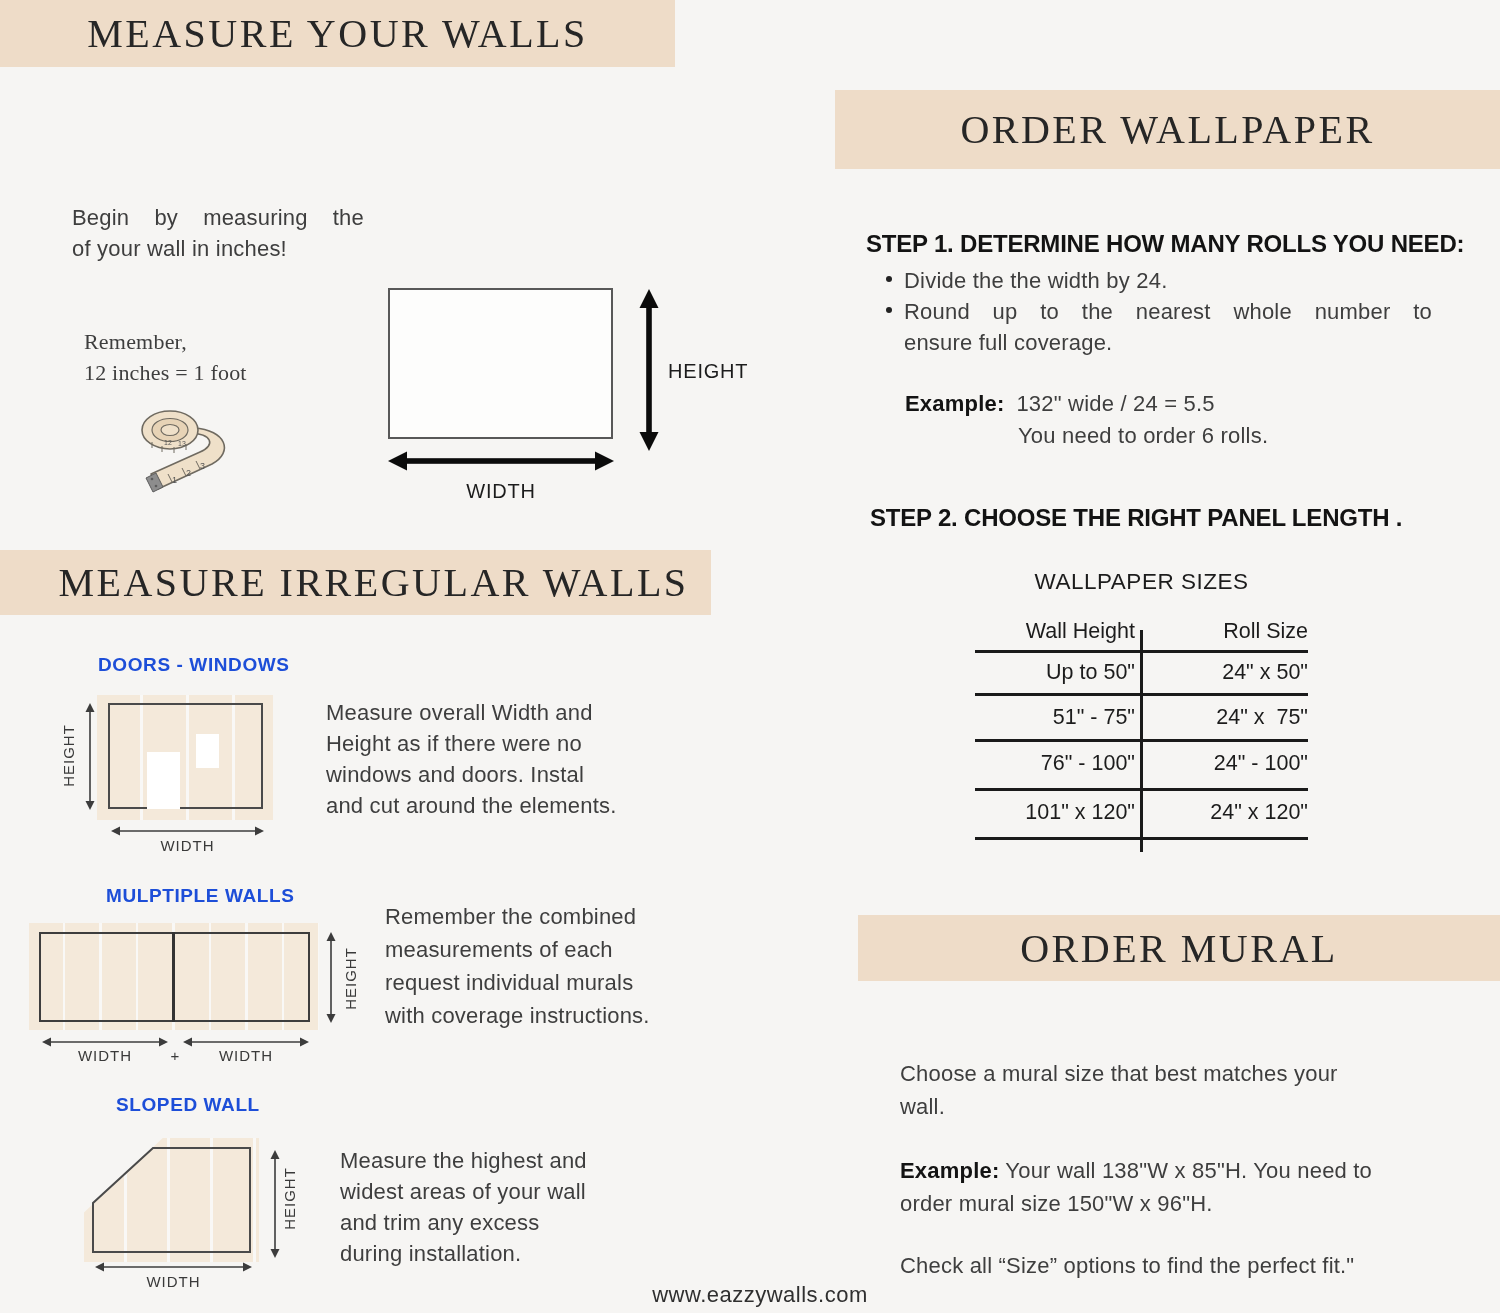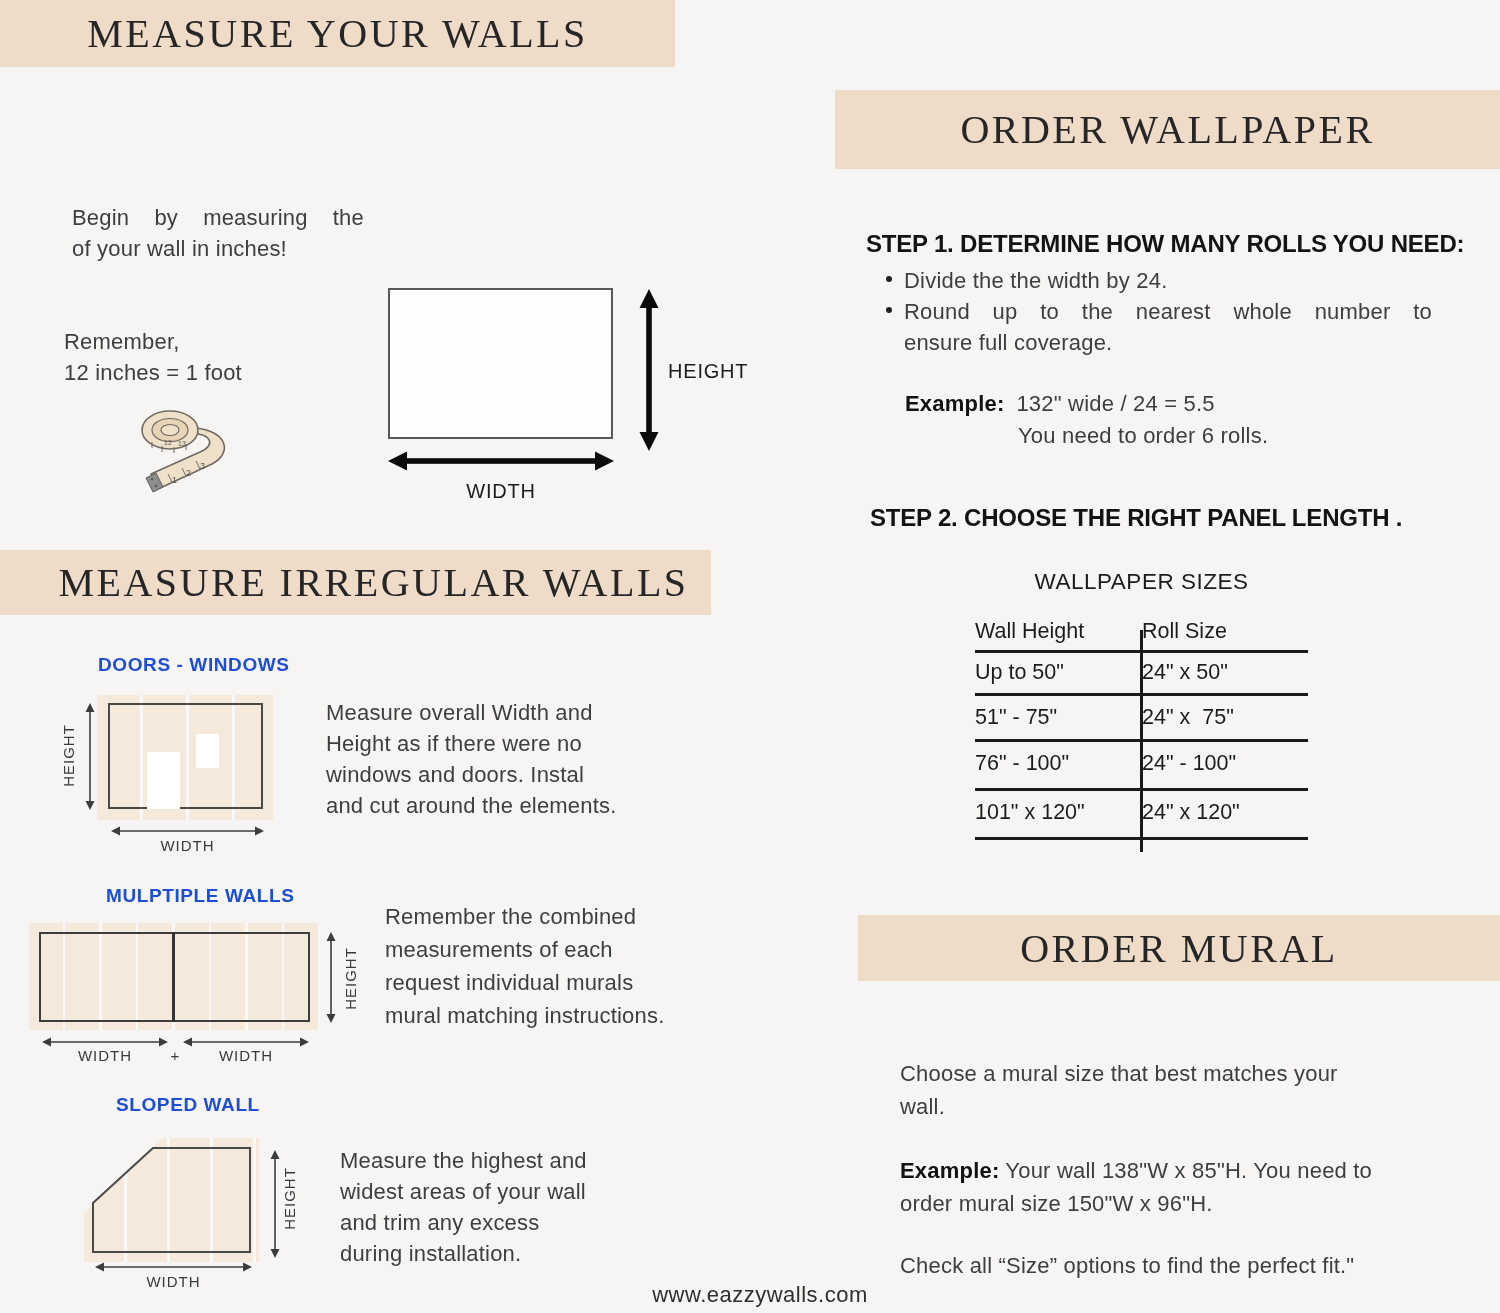--- a/index.html
+++ b/index.html
@@ -11,42 +11,42 @@
               letter-spacing:2.5px;color:#262626;white-space:nowrap;}
   .body22{font-size:22px;line-height:31px;color:#3e3e3e;letter-spacing:0.2px;}
   .jline{text-align:justify;text-align-last:justify;}
   .sub-label{font-size:19px;font-weight:bold;color:#1d4ed8;letter-spacing:0.6px;white-space:nowrap;}
   .step-heading{font-size:24px;font-weight:bold;color:#131313;letter-spacing:-0.2px;white-space:nowrap;}
   .dim-label{font-size:20px;color:#1c1c1c;letter-spacing:0.8px;}
   .dim-small{font-size:15px;color:#3a3a3a;letter-spacing:1px;}
   .rot{transform:rotate(-90deg);}
   .center{text-align:center;}
   .bold{font-weight:bold;}
-  .tcell{position:absolute;font-size:21.5px;color:#1c1c1c;text-align:left;white-space:pre;}
+  .tcell{position:absolute;font-size:21.5px;color:#1c1c1c;text-align:right;white-space:pre;}
   .hline{position:absolute;height:3px;background:#1a1a1a;}
   .wall-box{position:absolute;border:2px solid #4a4a4a;background:transparent;}
   .stripes-doors{background:repeating-linear-gradient(90deg,#f4e9da 0 43px,#f9f8f6 43px 46px);}
   .stripes-mult{background:repeating-linear-gradient(90deg,#f4e9da 0 34px,#f9f8f6 34px 36.5px);}
   .stripes-slope{background:repeating-linear-gradient(90deg,#f4e9da 0 40px,#f9f8f6 40px 43px);}
   .white-cut{position:absolute;background:#ffffff;}
   svg{display:block;}
 </style>
 </head>
 <body>
 
 <div class="band" style="left:0;top:90;width:675px;height:67px;">
   <div class="band-title">MEASURE YOUR WALLS</div>
 </div>
 
 <div class="abs body22" style="left:72px;top:202px;width:292px;">
   <div class="jline">Begin by measuring the</div>
   <div>of your wall in inches!</div>
 </div>
 
-<div class="abs body22" style="left:64px;top:326px;">
+<div class="abs body22" style="left:84px;top:326px;font-family:Liberation Serif, serif;">
   <div>Remember,</div>
   <div>12 inches = 1 foot</div>
 </div>
 
 <svg class="abs" style="left:128px;top:400px;" width="122" height="100" viewBox="0 0 122 100">
   <path d="M66,28 C98,30 106,52 84,64 L30,89 L23,74 L72,52 C88,45 84,34 62,33 Z" fill="#efe0c9" stroke="#6f6a60" stroke-width="1.6" stroke-linejoin="round"></path>
   <ellipse cx="42" cy="30" rx="28" ry="19" fill="#efe0c9" stroke="#6f6a60" stroke-width="1.6"></ellipse>
   <ellipse cx="42" cy="30" rx="18" ry="11.5" fill="#e7d3b6" stroke="#6f6a60" stroke-width="1.2"></ellipse>
   <ellipse cx="42" cy="30" rx="9" ry="5.5" fill="#efe0c9" stroke="#6f6a60" stroke-width="1.2"></ellipse>
   <line x1="24" y1="42" x2="24" y2="48" stroke="#6f6a60" stroke-width="1"></line>
@@ -130,21 +130,21 @@
   <line x1="7" y1="6" x2="119" y2="6" stroke="#3c3c3c" stroke-width="1.6"></line>
   <polygon points="126,6 117,1.5 117,10.5" fill="#3c3c3c"></polygon>
 </svg>
 <div class="abs dim-small center" style="left:42px;top:1047px;width:126px;">WIDTH</div>
 <div class="abs dim-small center" style="left:163px;top:1047px;width:25px;">+</div>
 <div class="abs dim-small center" style="left:183px;top:1047px;width:126px;">WIDTH</div>
 <div class="abs body22" style="left:385px;top:900px;line-height:33px;">
   <div>Remember the combined</div>
   <div>measurements of each</div>
   <div>request individual murals</div>
-  <div>mural matching instructions.</div>
+  <div>with coverage instructions.</div>
 </div>
 
 <div class="abs sub-label" style="left:116px;top:1094px;">SLOPED WALL</div>
 <div class="abs stripes-slope" style="left:84px;top:1138px;width:175px;height:124px;clip-path:polygon(45% 0,100% 0,100% 100%,0 100%,0 60%);"></div>
 <svg class="abs" style="left:88px;top:1143px;" width="170" height="117" viewBox="0 0 170 117">
   <polygon points="65,5 162,5 162,109 5,109 5,60" fill="none" stroke="#4a4a4a" stroke-width="2"></polygon>
 </svg>
 <svg class="abs" style="left:269px;top:1150px;" width="12" height="108" viewBox="0 0 12 108">
   <polygon points="6,0 1.5,9 10.5,9" fill="#3c3c3c"></polygon>
   <line x1="6" y1="7" x2="6" y2="101" stroke="#3c3c3c" stroke-width="1.6"></line>

